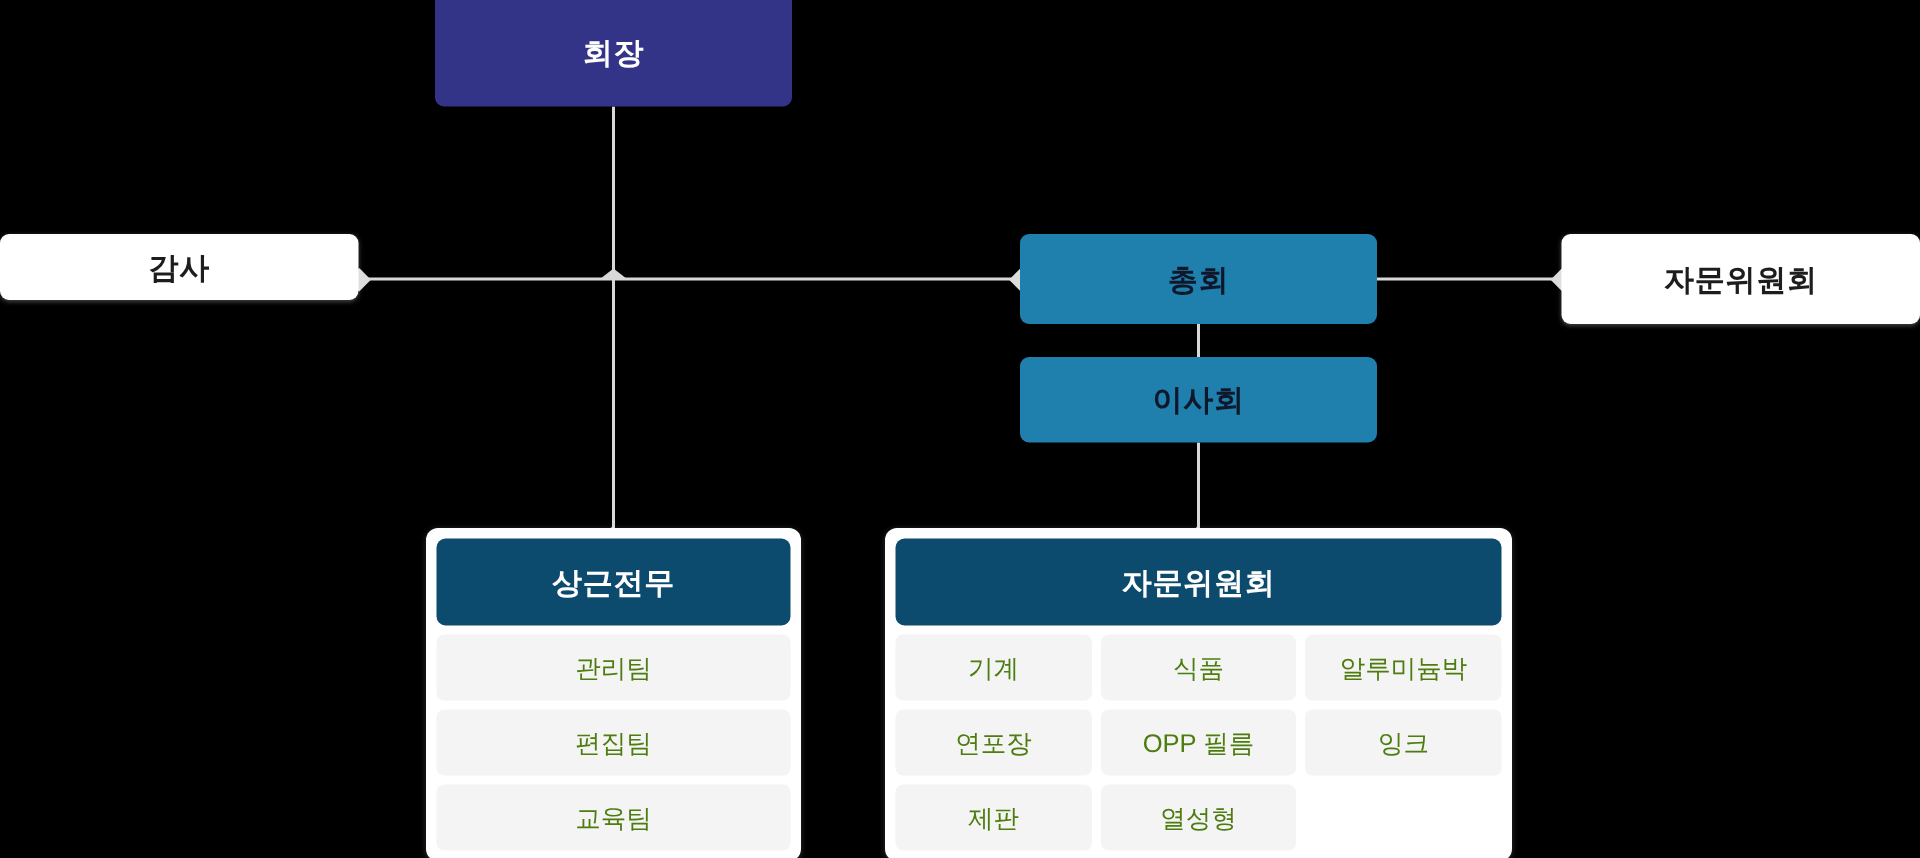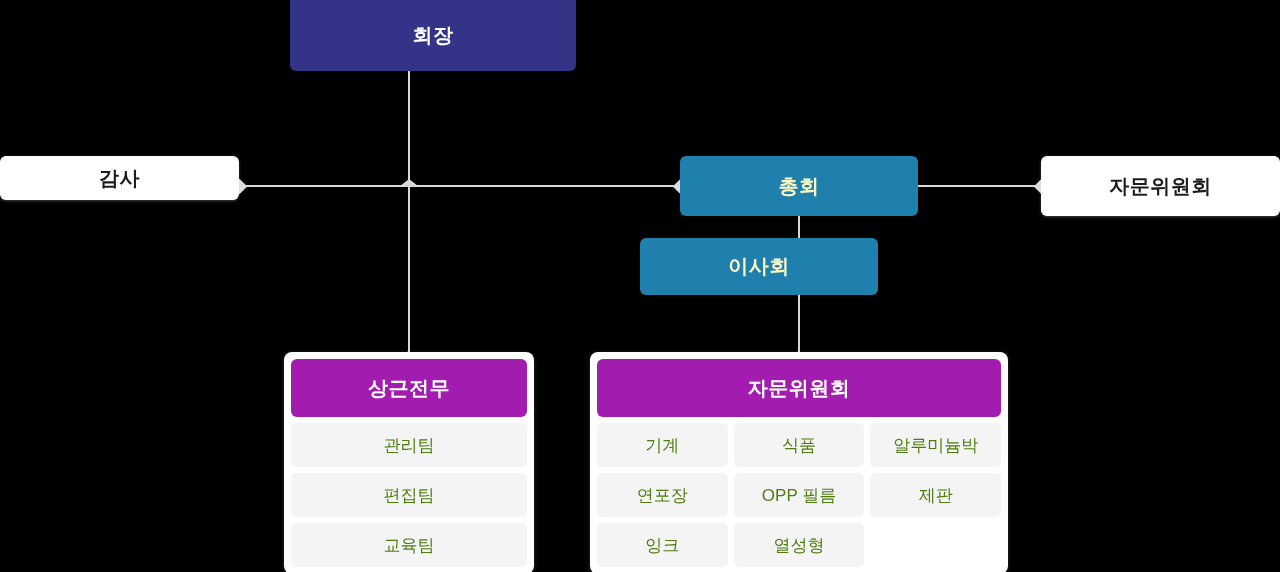--- a/index.html
+++ b/index.html
@@ -61,42 +61,42 @@
     font-size: 20px;
     font-weight: bold;
     letter-spacing: 0.5px;
   }
   .box--navy {
     background: #333388;
     color: #ffffff;
   }
   .box--teal {
     background: #1f80ad;
-    color: #fef9c3;
+    color: #0f172a;
   }
   .box--white {
     background: #ffffff;
     color: #1d1d1d;
     box-shadow: 0 1px 3px rgba(255,255,255,0.25);
   }
 
   
   .card {
     position: absolute;
     box-sizing: border-box;
     background: #ffffff;
     border-radius: 8px;
     padding: 7px;
     box-shadow: 0 1px 4px rgba(255,255,255,0.18);
   }
   .card-header {
     box-sizing: border-box;
     height: 58px;
     border-radius: 6px;
-    background: #a21caf;
+    background: #0c4a6e;
     color: #ffffff;
     font-size: 20px;
     font-weight: bold;
     display: flex;
     align-items: center;
     justify-content: center;
     letter-spacing: 0.5px;
   }
   .card-items {
     margin-top: 6px;
@@ -139,46 +139,46 @@
   <div class="conn-v" style="left:798px; top:216px; height:24px;"></div>
 
   <div class="conn-v" style="left:798px; top:295px; height:65px;"></div>
 
   <div class="diamond" style="left:234px; top:181px;"></div>
   <div class="diamond" style="left:675px; top:181px;"></div>
   <div class="diamond" style="left:1036px; top:181px;"></div>
   <div class="diamond" style="left:403px; top:353px;"></div>
   <div class="diamond" style="left:793px; top:353px;"></div>
 
-  <div class="box box--navy" style="left:290px; top:0px; width:286px; height:71px; border-top-left-radius:0; border-top-right-radius:0;">회장</div>
+  <div class="box box--navy" style="left:290px; top:0px; width:238px; height:71px; border-top-left-radius:0; border-top-right-radius:0;">회장</div>
 
   <div class="box box--white" style="left:0px; top:156px; width:239px; height:44px;">감사</div>
 
   <div class="box box--teal" style="left:680px; top:156px; width:238px; height:60px;">총회</div>
 
   <div class="box box--white" style="left:1041px; top:156px; width:239px; height:60px;">자문위원회</div>
 
-  <div class="box box--teal" style="left:640px; top:238px; width:238px; height:57px;">이사회</div>
+  <div class="box box--teal" style="left:680px; top:238px; width:238px; height:57px;">이사회</div>
 
   <div class="card" style="left:284px; top:352px; width:250px;">
     <div class="card-header">상근전무</div>
     <div class="card-items">
       <div class="item">관리팀</div>
       <div class="item">편집팀</div>
       <div class="item">교육팀</div>
     </div>
   </div>
 
   <div class="card" style="left:590px; top:352px; width:418px;">
     <div class="card-header">자문위원회</div>
     <div class="card-grid">
       <div class="item">기계</div>
       <div class="item">식품</div>
       <div class="item">알루미늄박</div>
       <div class="item">연포장</div>
       <div class="item">OPP 필름</div>
+      <div class="item">잉크</div>
       <div class="item">제판</div>
-      <div class="item">잉크</div>
       <div class="item">열성형</div>
     </div>
   </div>
 
 </div>
 
 </body></html>

